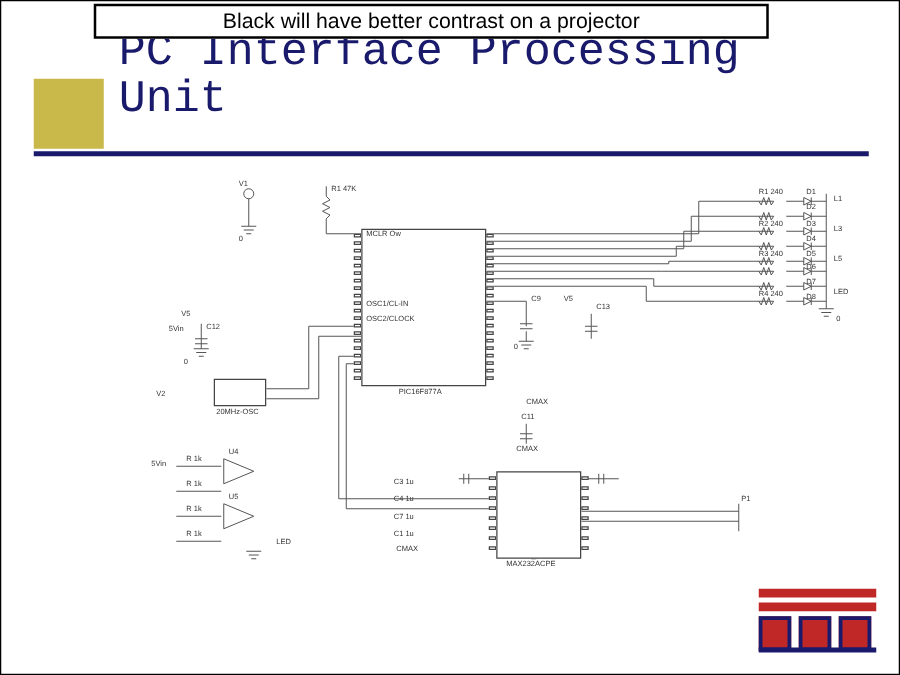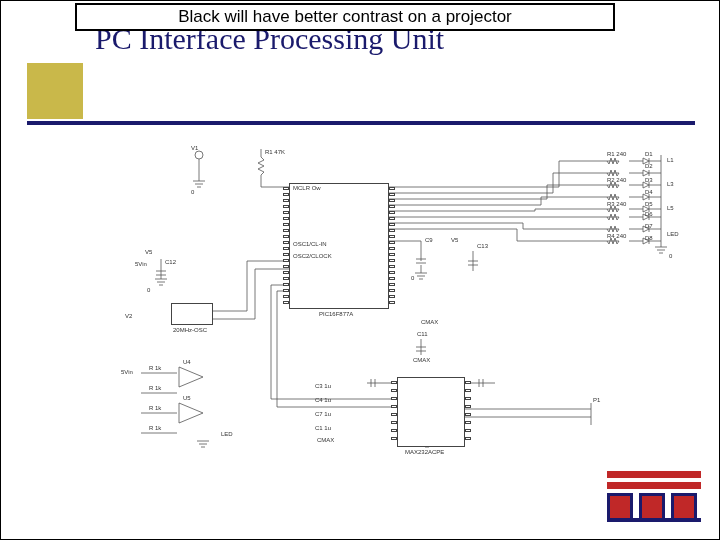--- a/index.html
+++ b/index.html
@@ -31,24 +31,24 @@
   .accent-square {
     position: absolute;
     left: 0; top: 40px;
     width: 56px; height: 56px;
     background: #c9b84a;
     z-index: 1;
   }
   .title-text {
     position: absolute;
     left: 68px; top: 0;
-    font-size: 30px;
+    font-size: 36px;
     color: #1a1a6c;
     line-height: 1.05;
-    font-family: Liberation Serif, serif;
+    font-family: Liberation Mono, monospace;
     z-index: 2;
     letter-spacing: 0px;
   }
   .title-underline {
     position: absolute;
     left: 0; top: 98px;
     width: 668px; height: 4px;
     background: #1a1a6c;
     z-index: 0;
   }

